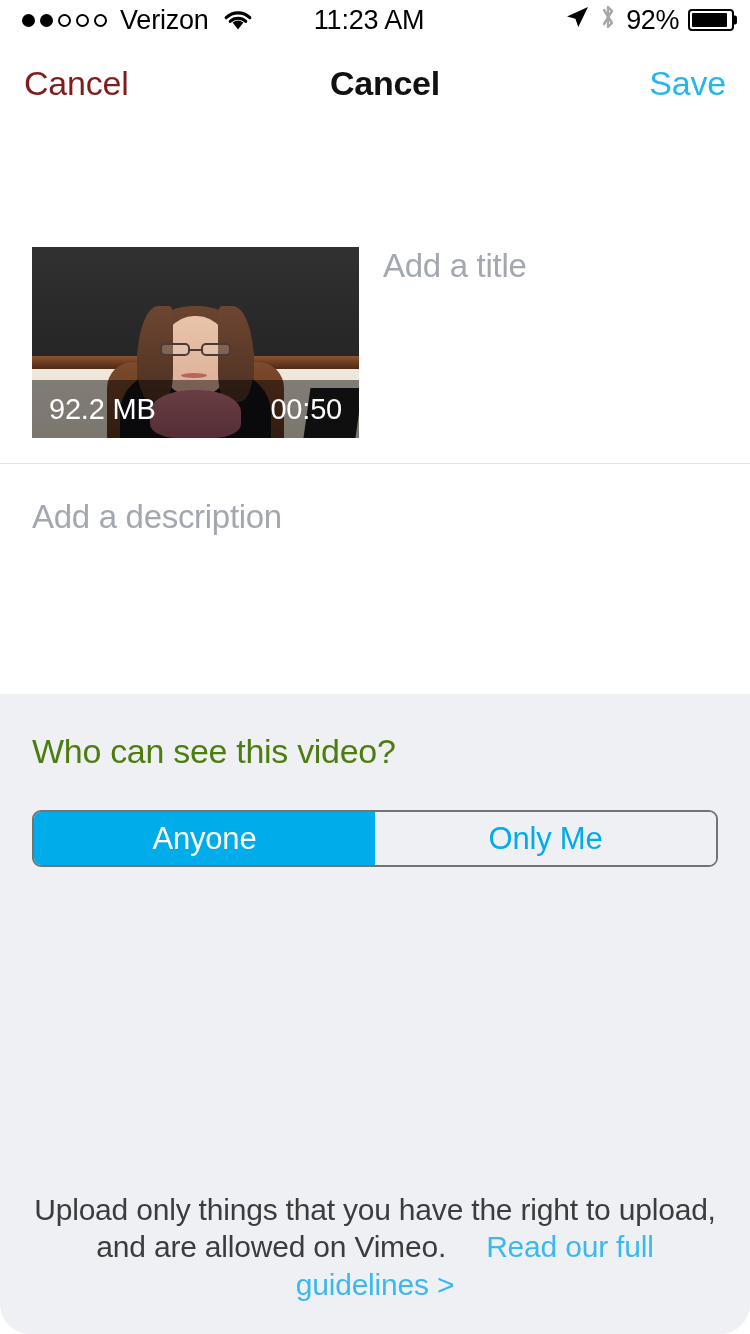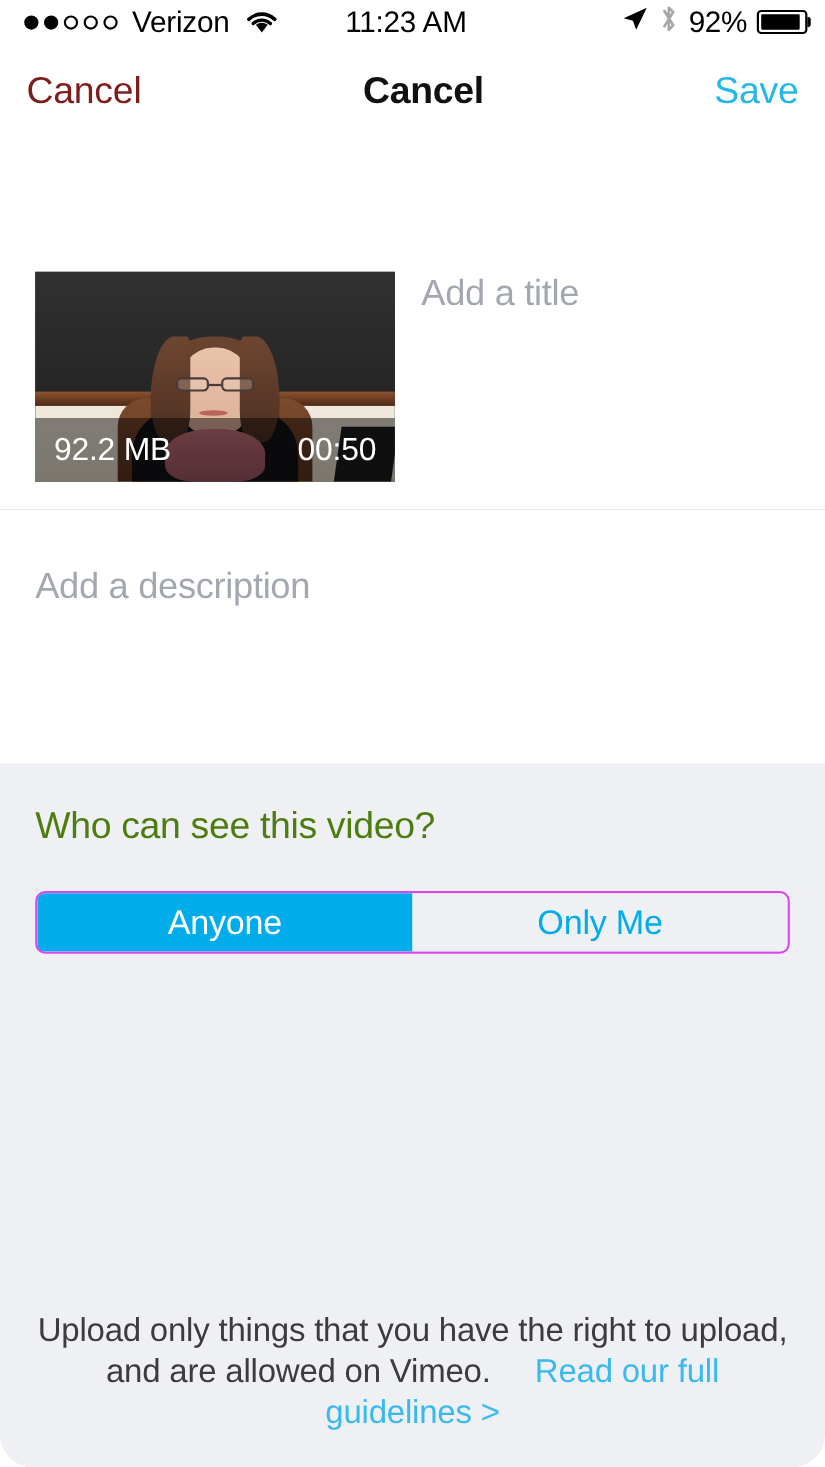--- a/index.html
+++ b/index.html
@@ -299,21 +299,20 @@
     width: 750px; height: 230px;
     background: #ffffff;
     cursor: text;
   }
   .description-placeholder {
     position: absolute;
     left: 32px; top: 34px;
     color: #a3a8b0;
     font-size: 33px;
     letter-spacing: -0.3px;
-    margin-top: 16px;
   }
 
   
   .privacy-section {
     position: absolute;
     left: 0; top: 694px;
     width: 750px;
     height: 640px;
     background: #eff0f4;
   }
@@ -321,21 +320,21 @@
     position: absolute;
     left: 32px; top: 38px;
     font-size: 34px;
     color: #4d7c0f;
     letter-spacing: -0.3px;
   }
   .segmented {
     position: absolute;
     left: 32px; top: 116px;
     width: 686px; height: 57px;
-    border: 2px solid #d946ef;
+    border: 2px solid #737373;
     border-radius: 9px;
     display: flex;
     overflow: hidden;
   }
   .segment {
     flex: 1 1 50%;
     display: flex;
     align-items: center;
     justify-content: center;
     font-size: 31px;

